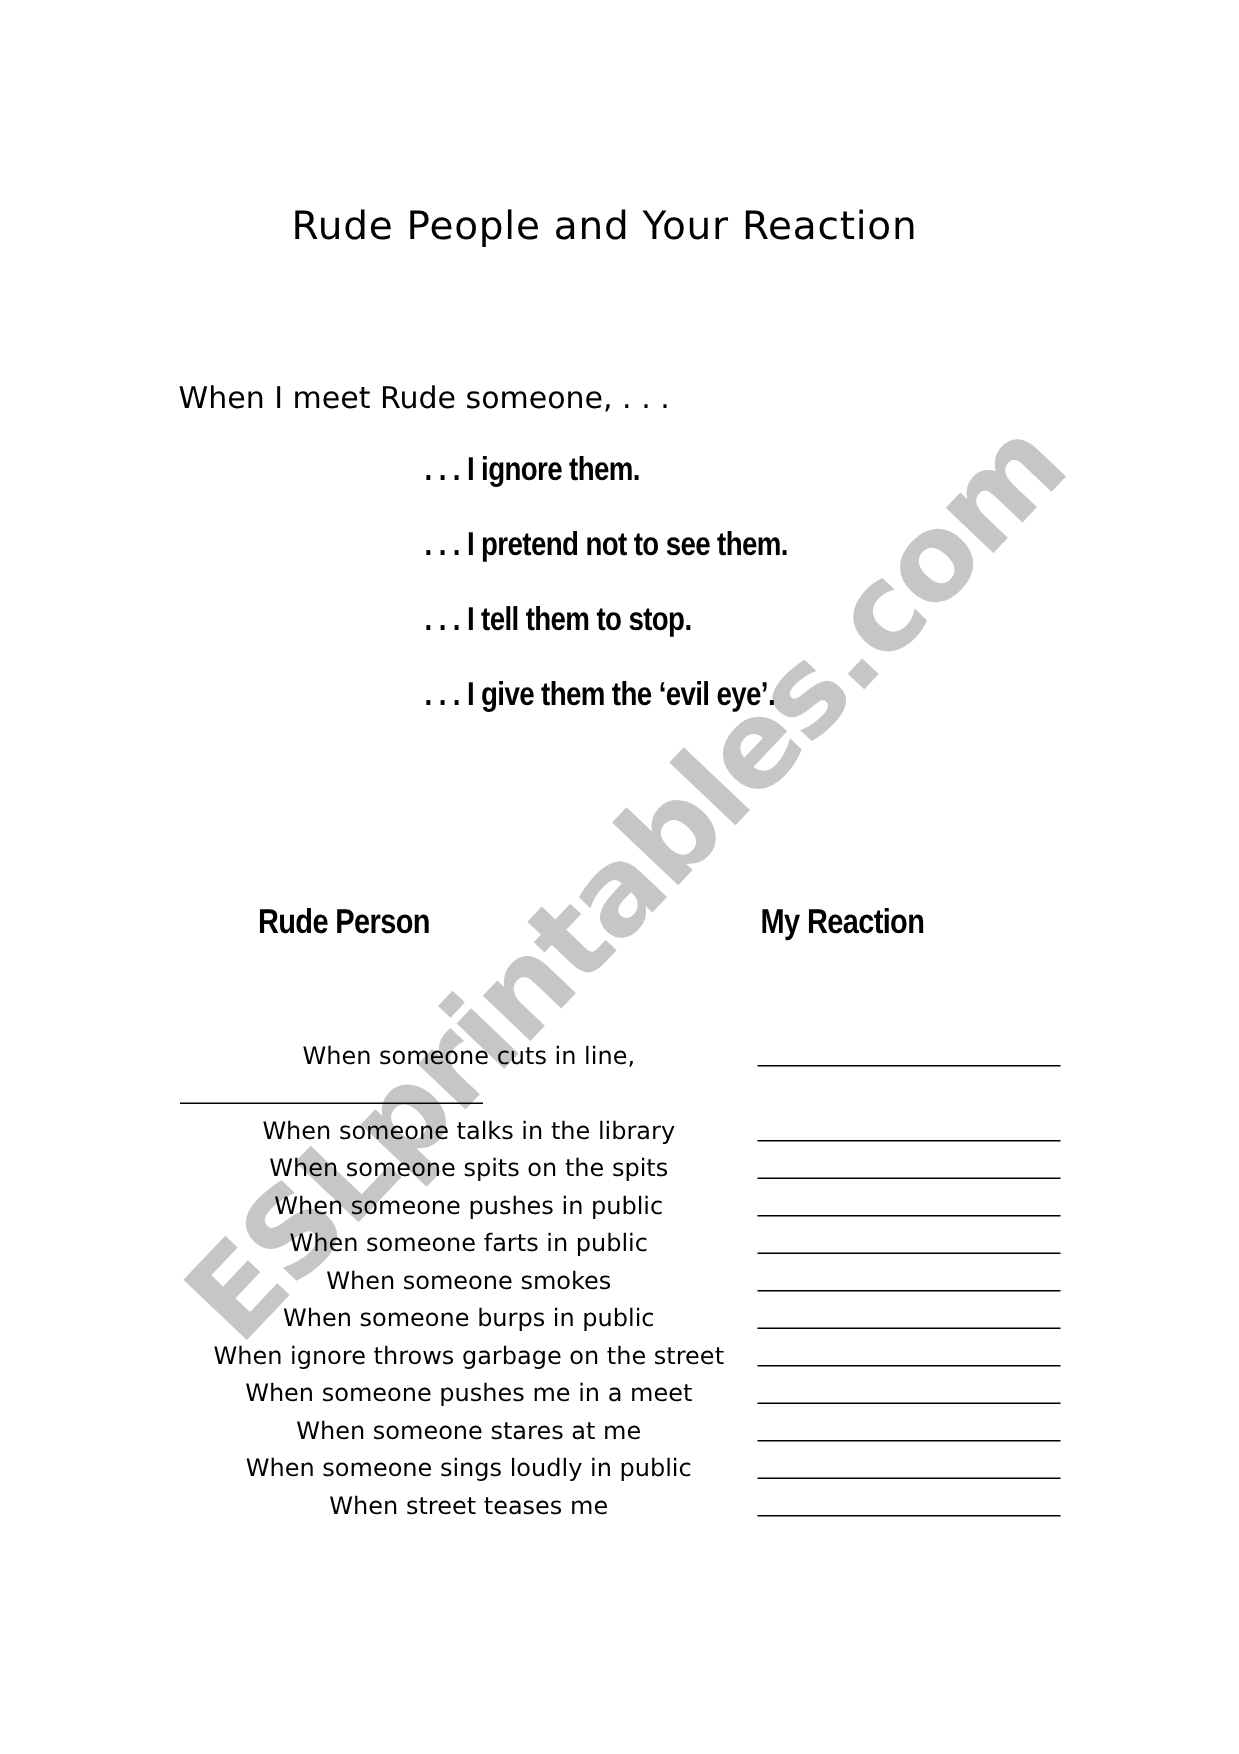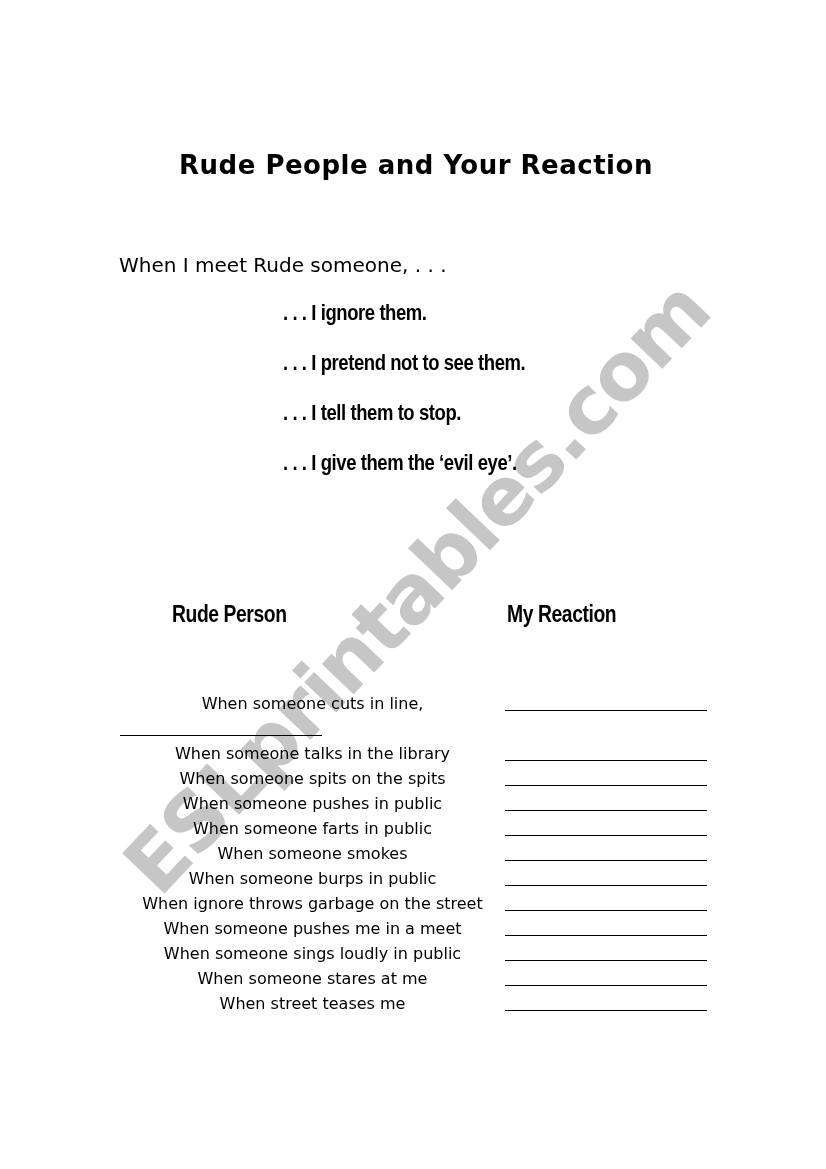--- a/index.html
+++ b/index.html
@@ -31,29 +31,28 @@
     color: #c6c6c6;
     transform: rotate(-46.5deg);
     white-space: nowrap;
     z-index: 0;
     user-select: none;
   }
   .content { position: absolute; inset: 0; z-index: 1; }
 
   .title {
     position: absolute;
-    top: 150px;
+    top: 136px;
     left: 0;
     width: 806px;
     text-align: center;
     font-size: 26px;
-    font-weight: 700;
+    font-weight: 400;
     letter-spacing: 0.5px;
     white-space: nowrap;
-    margin-left: 13px;
   }
   .intro {
     position: absolute;
     left: 119px;
     top: 253px;
     font-size: 20px;
     white-space: nowrap;
   }
   .reactions {
     position: absolute;
@@ -184,29 +183,29 @@
     <div class="row-label">When ignore throws garbage on the street</div>
     <div class="answer-line"></div>
   </div>
 
   <div class="row">
     <div class="row-label">When someone pushes me in a meet</div>
     <div class="answer-line"></div>
   </div>
 
   <div class="row">
+    <div class="row-label">When someone stares at me</div>
+    <div class="answer-line"></div>
+  </div>
+
+  <div class="row">
     <div class="row-label">When someone sings loudly in public</div>
     <div class="answer-line"></div>
   </div>
 
   <div class="row">
-    <div class="row-label">When someone stares at me</div>
-    <div class="answer-line"></div>
-  </div>
-
-  <div class="row">
     <div class="row-label">When street teases me</div>
     <div class="answer-line"></div>
   </div>
 </div>
 
   </div>
 </div>
 
 </body></html>

